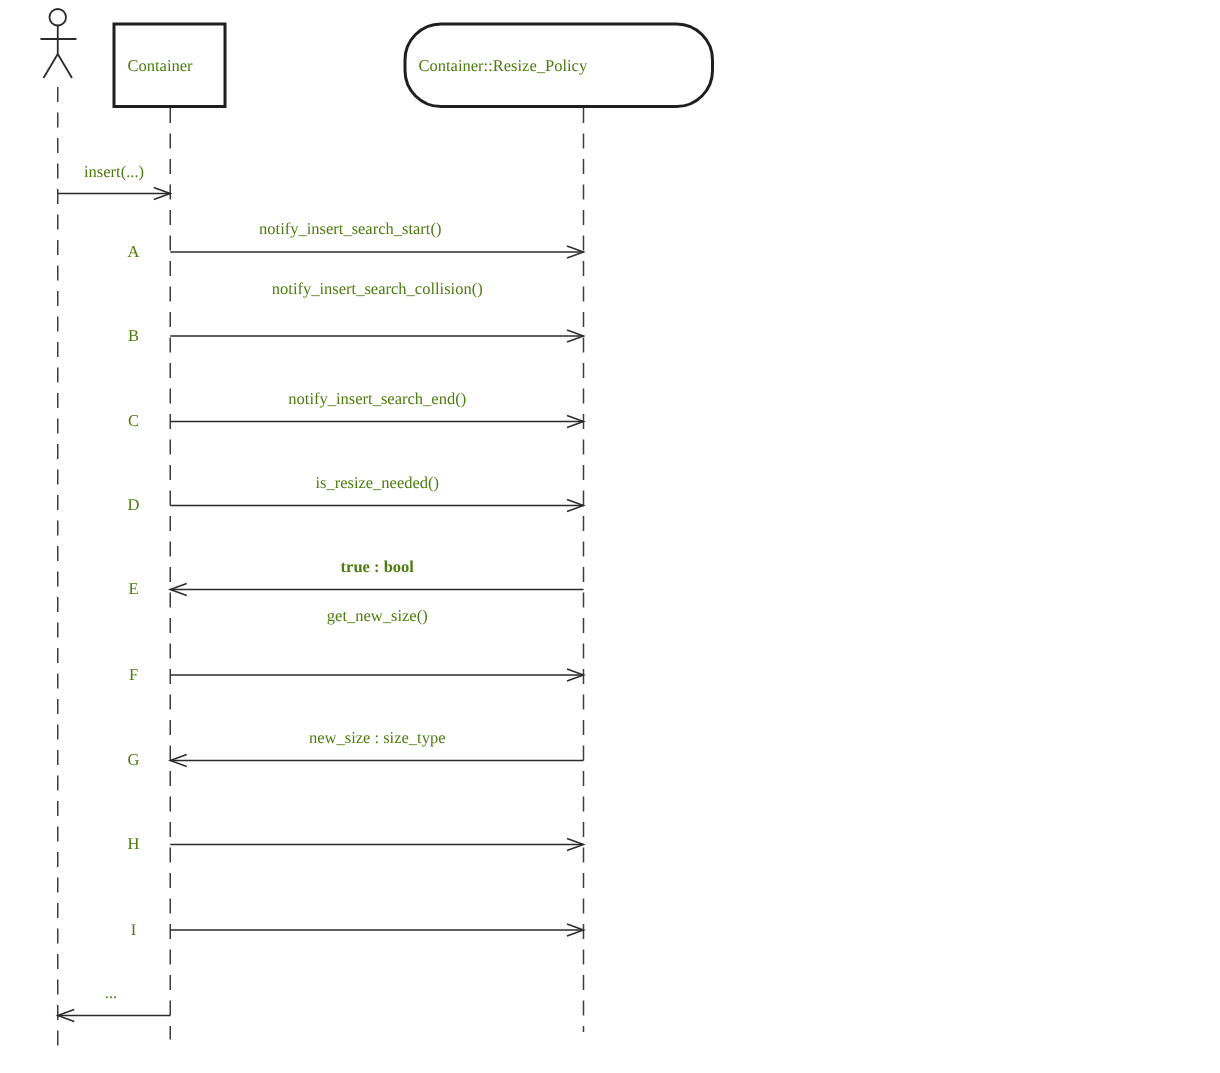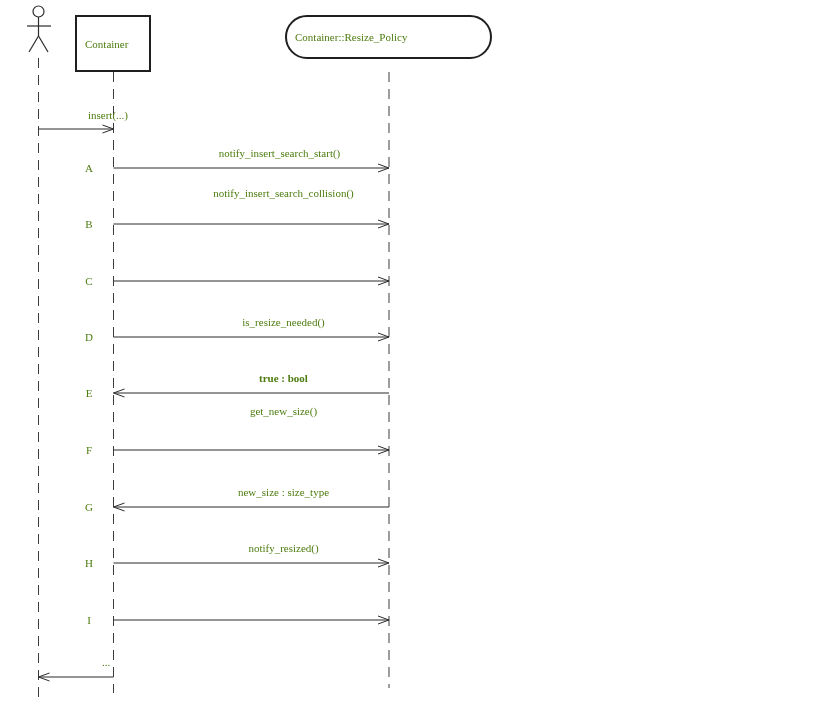--- a/index.html
+++ b/index.html
@@ -47,21 +47,20 @@
     padding-left: 8px;
     font-size: 11px;
     white-space: nowrap;
   }
   .msg-label {
     position: absolute;
     font-size: 11px;
     line-height: 14px;
     text-align: center;
     white-space: nowrap;
-    padding-left: 32px;
   }
   .msg-label.bold {
     font-weight: bold;
   }
   .letter {
     position: absolute;
     width: 20px;
     font-size: 11px;
     line-height: 14px;
     text-align: center;
@@ -128,33 +127,33 @@
     </g>
     <g>
       <line class="arrow" x1="113.5" y1="677" x2="38.5" y2="677"></line>
       <polyline class="arrow" points="49.5,673 38.5,677 49.5,681"></polyline>
     </g>
   </svg>
 
   <div class="obj-box" style="left:75px; top:15px; width:76px; height:57px;">
     <span>Container</span>
   </div>
-  <div class="obj-box" style="left:285px; top:15px; width:207px; height:44px;border-radius:25px;">
+  <div class="obj-box" style="left:269px; top:15px; width:207px; height:57px;border-radius:25px;">
     <span>Container::Resize_Policy</span>
   </div>
 
   <div class="msg-label" style="left:38px; top:108px; width:76px;">insert(...)</div>
 
-  <div class="msg-label" style="left:110px; top:146px; width:275px;">notify_insert_search_start()</div>
+  <div class="msg-label" style="left:96px; top:146px; width:275px;">notify_insert_search_start()</div>
   <div class="msg-label" style="left:114px; top:186px; width:275px;">notify_insert_search_collision()</div>
+  <div class="msg-label" style="left:114px; top:259px; width:275px;">notify_insert_search_end()</div>
   <div class="msg-label bold" style="left:114px; top:371px; width:275px;">true : bool</div>
   <div class="msg-label" style="left:114px; top:315px; width:275px;">is_resize_needed()</div>
   <div class="msg-label" style="left:114px; top:404px; width:275px;">get_new_size()</div>
   <div class="msg-label" style="left:114px; top:485px; width:275px;">new_size : size_type</div>
-  <div class="msg-label" style="left:114px; top:541px; width:275px;">notify_resized()</div>
 
   <div class="msg-label" style="left:38px; top:655px; width:72px;">...</div>
 
   <div class="letter" style="left:79px; top:161px;">A</div>
   <div class="letter" style="left:79px; top:217px;">B</div>
   <div class="letter" style="left:79px; top:274px;">C</div>
   <div class="letter" style="left:79px; top:330px;">D</div>
   <div class="letter" style="left:79px; top:386px;">E</div>
   <div class="letter" style="left:79px; top:443px;">F</div>
   <div class="letter" style="left:79px; top:500px;">G</div>

